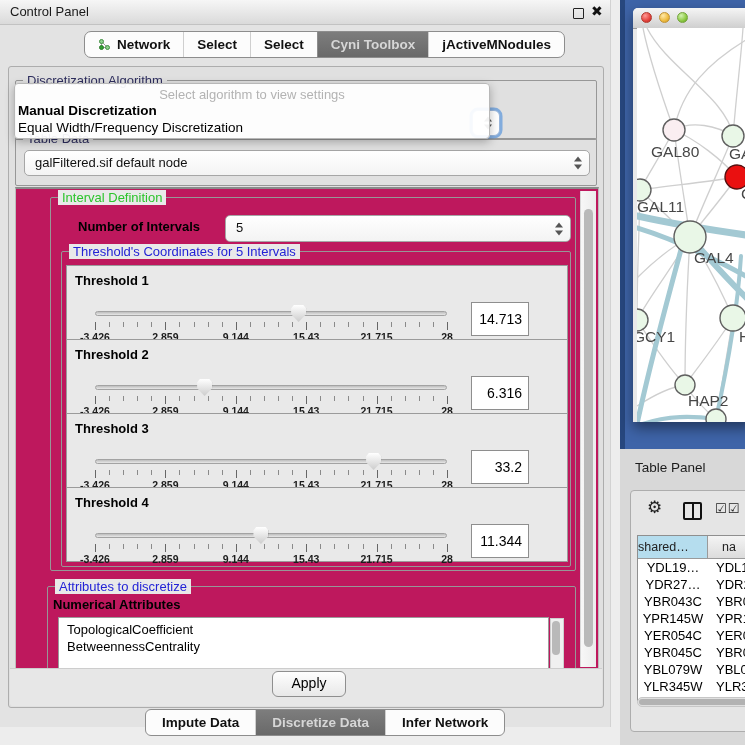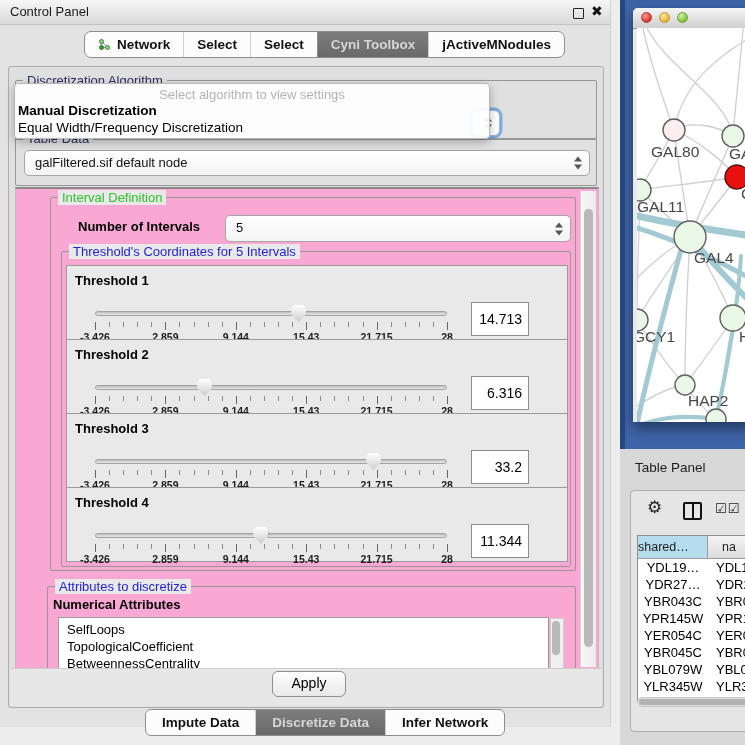--- a/index.html
+++ b/index.html
@@ -38,21 +38,21 @@
 
   .td-group{left:6px;top:71px;width:580px;height:46px}
   .combo{position:absolute;background:linear-gradient(#ffffff,#f3f3f3);border:1px solid #a6a6a6;border-radius:5px;font-size:13px;color:#111}
   .combo .cval{position:absolute;left:10px;top:0;line-height:24px;white-space:nowrap}
   .spin{position:absolute;right:7px;top:50%;transform:translateY(-50%);width:8px;height:13px}
   .spin:before,.spin:after{content:"";position:absolute;left:0;border-left:4px solid transparent;border-right:4px solid transparent}
   .spin:before{top:0;border-bottom:5px solid #555}
   .spin:after{bottom:0;border-top:5px solid #555}
   .td-combo{left:8px;top:11px;width:564px;height:24px}
 
-  .scroll{position:absolute;left:6px;top:120px;width:582px;height:482px;background:#f9a8d4;
+  .scroll{position:absolute;left:6px;top:120px;width:582px;height:482px;background:#be185d;
           border:1px solid #bdbdbd;border-top:2px solid #8a8a8a;overflow:hidden}
   .ig{left:34px;top:8px;width:524px;height:372px}
   .noi-label{position:absolute;left:27px;top:21px;font-size:13px;font-weight:bold;color:#000}
   .noi-combo{left:174px;top:17px;width:344px;height:25px}
   .thr-group{left:10px;top:53px;width:508px;height:314px}
   .thr-panel{position:absolute;left:4px;width:500px;height:73px;background:#e9e9e9;border:1px solid #9b9b9b}
   .thr-label{position:absolute;left:8px;top:7px;font-size:13px;font-weight:bold;color:#000}
   .slzone{position:absolute;left:28px;top:40px;width:352px;height:32px}
   .track{position:absolute;left:0;top:5px;width:100%;height:5px;border-radius:3px;background:linear-gradient(#bdbdbd,#e8e8e8);border:1px solid #a3a3a3;box-sizing:border-box}
   .thumb{position:absolute;top:-1px;width:15px;height:17px;background:linear-gradient(#ffffff,#cccccc);
@@ -344,21 +344,20 @@
               </div>
             <div class="vbox">11.344</div>
           </div>
         </div>
       </div>
 
       <div class="group attr-group">
         <div class="gtitle on-scroll t-blue">Attributes to discretize</div>
         <div class="attr-sub">Numerical Attributes</div>
         <div class="attr-list">
-            <div class="attr-item">SelfLoops</div>
             <div class="attr-item">TopologicalCoefficient</div>
             <div class="attr-item">BetweennessCentrality</div>
           </div>
         <div class="attr-sb">
             <div class="attr-thumb"></div>
           </div>
       </div>
 
       <div class="vsb">
           <div class="vsb-thumb"></div>

